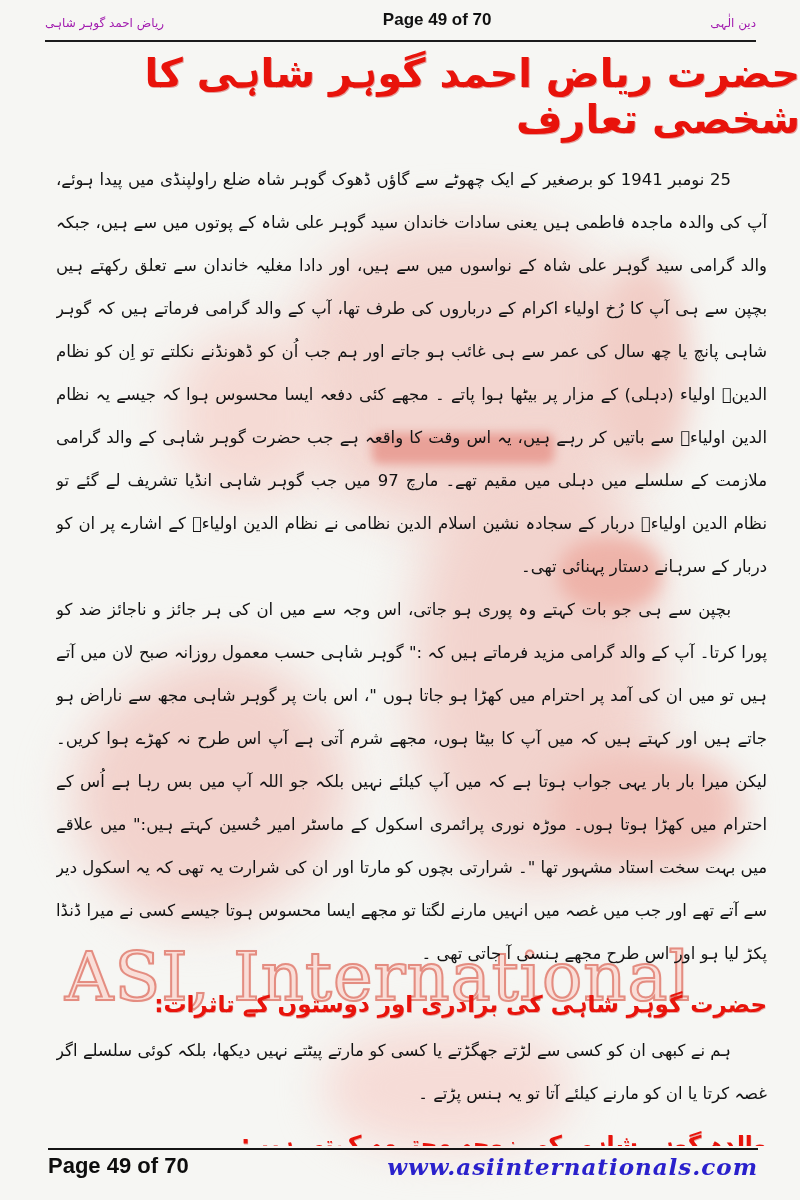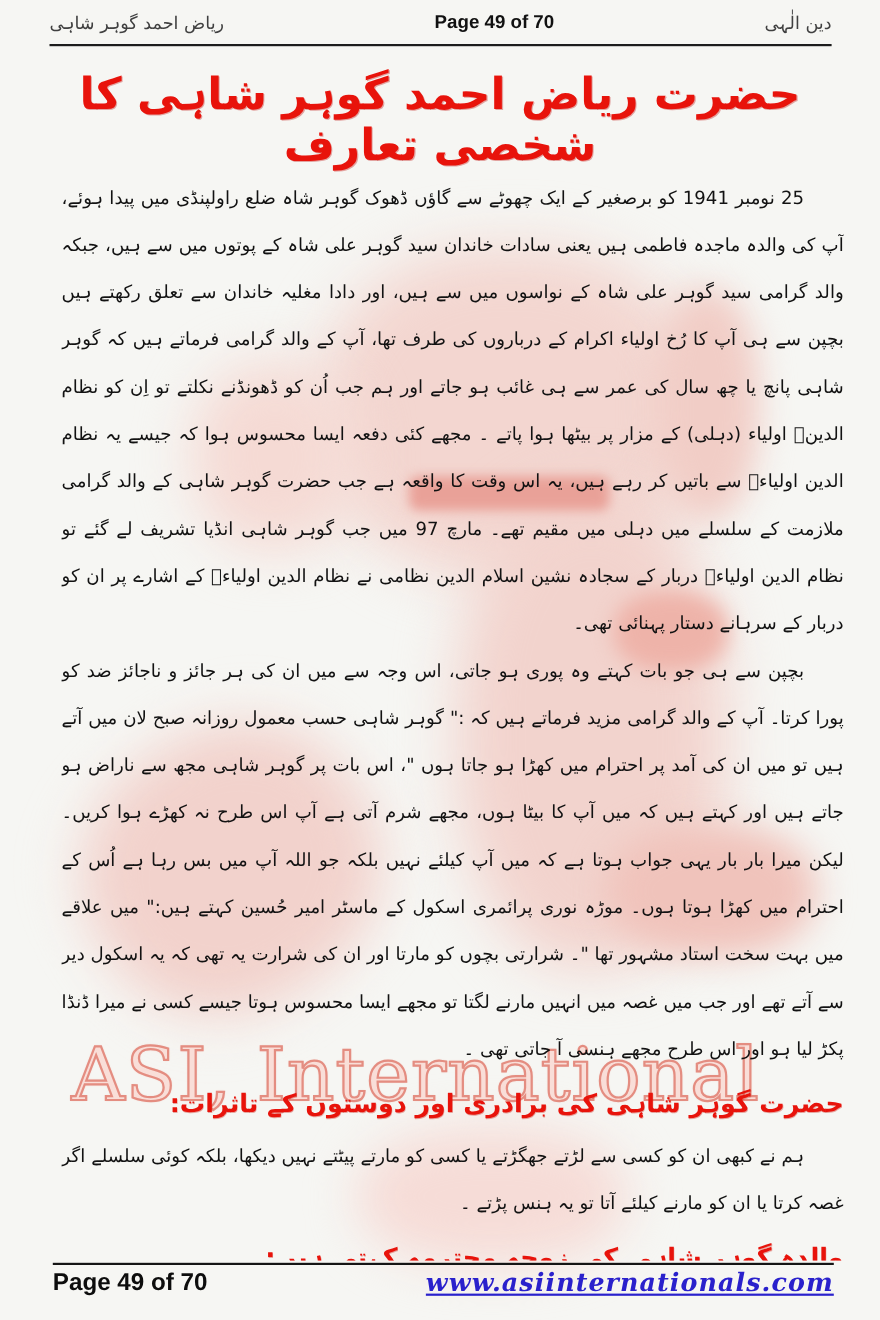--- a/index.html
+++ b/index.html
@@ -26,27 +26,27 @@
     font-size:67px;letter-spacing:1px;white-space:nowrap;
     color:#f9ded8;-webkit-text-stroke:2px #e48d81;
     text-shadow:0 0 2px #eeb0a6;
     margin-left:37px;
   }
   
   .header{
     position:absolute;top:10px;left:45px;right:44px;z-index:2;
     display:flex;justify-content:space-between;align-items:flex-end;
   }
-  .hdr-urdu{font-size:16px;direction:rtl;color:#404040;}
+  .hdr-urdu{font-size:12px;direction:rtl;color:#a21caf;}
   .hdr-center{font-family:"Liberation Sans",sans-serif;font-size:17px;font-weight:600;color:#111;}
   .hdr-rule{position:absolute;top:40px;left:45px;right:44px;border-top:2px solid #1c1c1c;z-index:2;}
   
   .title{
-    position:absolute;top:62px;left:0;width:100%;z-index:2;
-    text-align:center;direction:rtl;
+    position:absolute;top:50px;left:0;width:100%;z-index:2;
+    direction:rtl;
     font-size:40px;font-weight:bold;color:#e8130b;
     text-shadow:1px 1px 0 rgba(190,10,5,.35);
   }
   
   .content{
     position:absolute;top:158px;left:30px;right:33px;height:988px;z-index:1;
     direction:rtl;text-align:justify;overflow:hidden;
     font-size:16.5px;line-height:43px;color:#121212;margin-left:26px;
   }
   .content p{margin:0;text-indent:36px;}
@@ -55,21 +55,21 @@
     font-size:23px;line-height:46px;text-indent:0;
     text-shadow:.5px .5px 0 rgba(200,20,10,.35);
   }
   
   .footer{
     position:absolute;top:1148px;left:48px;right:42px;z-index:2;
     border-top:2px solid #151515;
     display:flex;justify-content:space-between;align-items:flex-start;padding-top:3px;
   }
   .ftr-page{font-family:"Liberation Sans",sans-serif;font-size:22px;font-weight:600;color:#0d0d0d;}
-  .ftr-url{font-family:"DejaVu Serif",serif;font-style:italic;font-weight:bold;font-size:23px;color:#2a21cc;letter-spacing:1px;text-decoration:underline;}
+  .ftr-url{font-family:"DejaVu Serif",serif;font-style:italic;font-weight:bold;font-size:23px;color:#2a21cc;letter-spacing:1px;}
 </style>
 </head>
 <body>
 
 <div class="page">
 
   <div class="wm-layer">
     <div class="blob blob1"></div>
     <div class="blob blob9"></div>
     <div class="blob blob2"></div>

